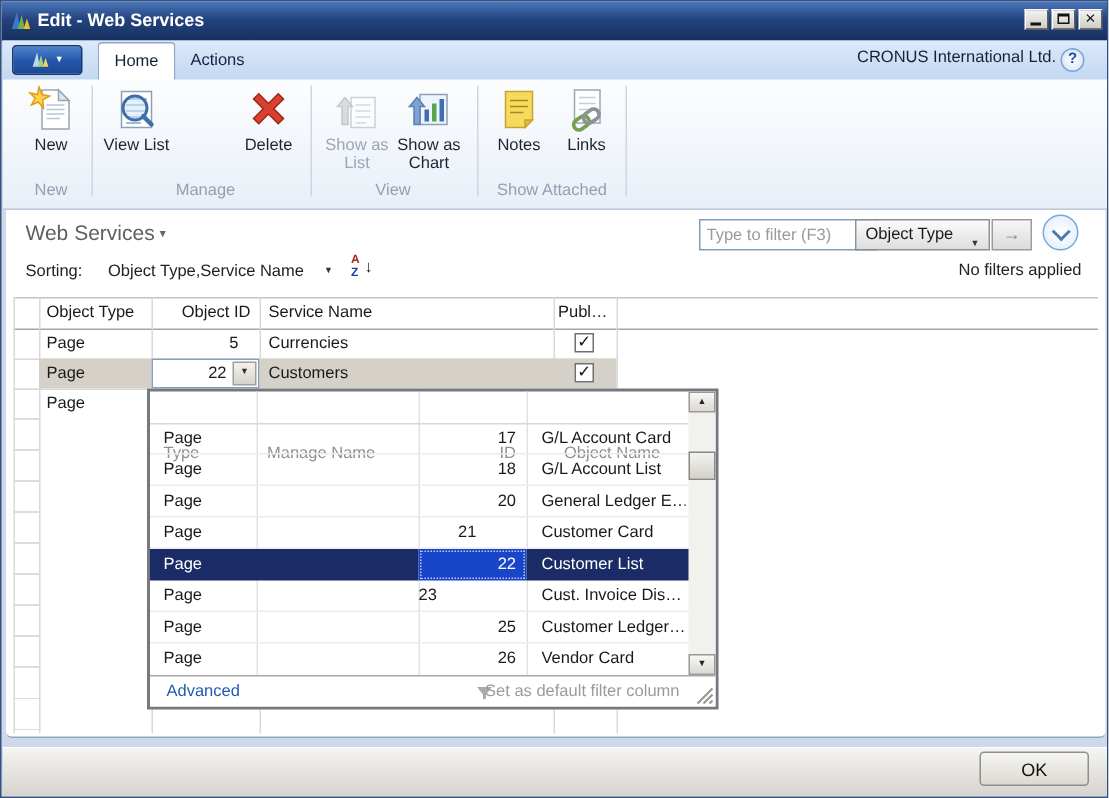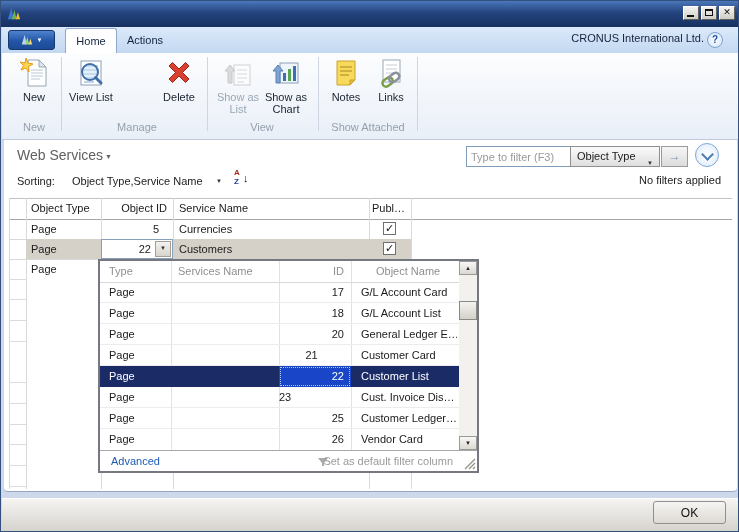--- a/index.html
+++ b/index.html
@@ -54,21 +54,21 @@
   .hdr{height:21px;line-height:21px;color:#1a1a1a;}
   .selstrip{left:8px;top:258px;width:17px;height:230px;background:repeating-linear-gradient(to bottom,transparent 0 19.7px,#dcdcdc 19.7px 20.7px);}
   .row2bg{left:25px;top:238px;width:385px;height:20px;background:#d5d1c8;}
   .editcell{left:100px;top:238px;width:72px;height:20px;background:#fff;border:1px solid #86a0bc;box-sizing:border-box;}
   .editval{position:absolute;right:21px;top:0;height:18px;line-height:18px;}
   .dropbtn2{position:absolute;right:1px;top:1px;width:16px;height:16px;background:linear-gradient(#f3f2ef,#d8d4cc);border:1px solid #a39f96;box-sizing:border-box;text-align:center;line-height:13px;font-size:6px;color:#333;}
   .checkbox{width:13px;height:13px;border:1px solid #6f6f6f;background:#fff;box-sizing:border-box;text-align:center;line-height:10px;font-size:11px;font-weight:bold;color:#111;}
   
   .lookup{left:97px;top:258px;width:381px;height:214px;background:#fff;border:2px solid #75787e;box-sizing:border-box;z-index:50;}
   .lkvline{position:absolute;width:1px;background:#e2e2e2;top:0;height:189px;}
-  .lkhdr{position:absolute;height:21px;line-height:21px;color:#8f8f8f;white-space:nowrap;}
+  .lkhdr{position:absolute;height:21px;line-height:21px;color:#8f8f8f;white-space:nowrap;margin-top:31px;}
   .lkrow{position:absolute;left:0;width:360px;height:21px;}
   .lkcell{position:absolute;height:21px;line-height:21px;white-space:nowrap;overflow:hidden;}
   .lksel-a{position:absolute;left:0;width:179px;height:21px;background:#1a2b66;}
   .lksel-b{position:absolute;left:179px;width:72px;height:21px;background:#1946c9;outline:1px dotted #b9c6f2;outline-offset:-2px;}
   .lksel-c{position:absolute;left:251px;width:109px;height:21px;background:#1a2b66;}
   .lkfooter{position:absolute;left:0;top:189px;width:377px;height:21px;border-top:1px solid #a8a8a8;box-sizing:border-box;background:#fff;}
   .advlink{position:absolute;left:11px;top:0;height:20px;line-height:20px;color:#1f5bb5;}
   .setdefault{position:absolute;right:24px;top:0;height:20px;line-height:20px;color:#9b9b9b;}
   .funnel{position:absolute;right:148px;top:5px;}
   .grip{position:absolute;right:1px;bottom:1px;width:13px;height:13px;}
@@ -84,20 +84,21 @@
 <body>
 
 <div id="win">
 
   <div class="abs titlebar">
     <svg class="abs" style="left:6px;top:6px;" width="14" height="14" viewBox="0 0 16 16">
         <polygon points="1,14 5,1 7.5,14" fill="#3c78cf"></polygon>
         <polygon points="5.5,14 8.5,3.5 11,14" fill="#71b347"></polygon>
         <polygon points="10,14 12.5,6 15,14" fill="#f2bb30"></polygon>
       </svg>
+    <div class="abs titletext">Edit - Web Services</div>
     <div class="abs" style="right:5px;top:5px;display:flex;gap:2px;">
       <div class="winbtn" style="position:relative;">
           <span class="minglyph"></span>
         </div>
       <div class="winbtn" style="position:relative;">
           <span class="maxglyph"></span>
         </div>
       <div class="winbtn"><span>✕</span></div>
     </div>
   </div>
@@ -242,21 +243,21 @@
   <div class="abs checkbox" style="left:382px;top:241px;"><span>✓</span></div>
 
   <div class="abs gridtext" style="left:30px;top:258px;width:60px;">Page</div>
 
   <div class="abs lookup">
     <div class="lkvline" style="left:71px;"></div>
     <div class="lkvline" style="left:179px;"></div>
     <div class="lkvline" style="left:251px;"></div>
 
     <div class="lkhdr" style="left:9px;top:0;width:60px;">Type</div>
-    <div class="lkhdr" style="left:78px;top:0;width:98px;">Services Name</div>
+    <div class="lkhdr" style="left:78px;top:0;width:98px;">Manage Name</div>
     <div class="lkhdr" style="left:179px;top:0;width:65px;text-align:right;">ID</div>
     <div class="lkhdr" style="left:276px;top:0;width:96px;">Object Name</div>
     <div style="position:absolute;left:0;top:21px;width:360px;height:1px;background:#d8d8d8;"></div>
 
     <div class="lkrow" style="top:21px;border-bottom:1px solid #ececec;box-sizing:border-box;">
       <span class="lkcell" style="left:9px;width:60px;">Page</span>
       <span class="lkcell" style="left:78px;width:98px;"></span>
       <span class="lkcell" style="left:179px;width:65px;text-align:right;">17</span>
       <span class="lkcell" style="left:261px;width:96px;">G/L Account Card</span>
     </div>

